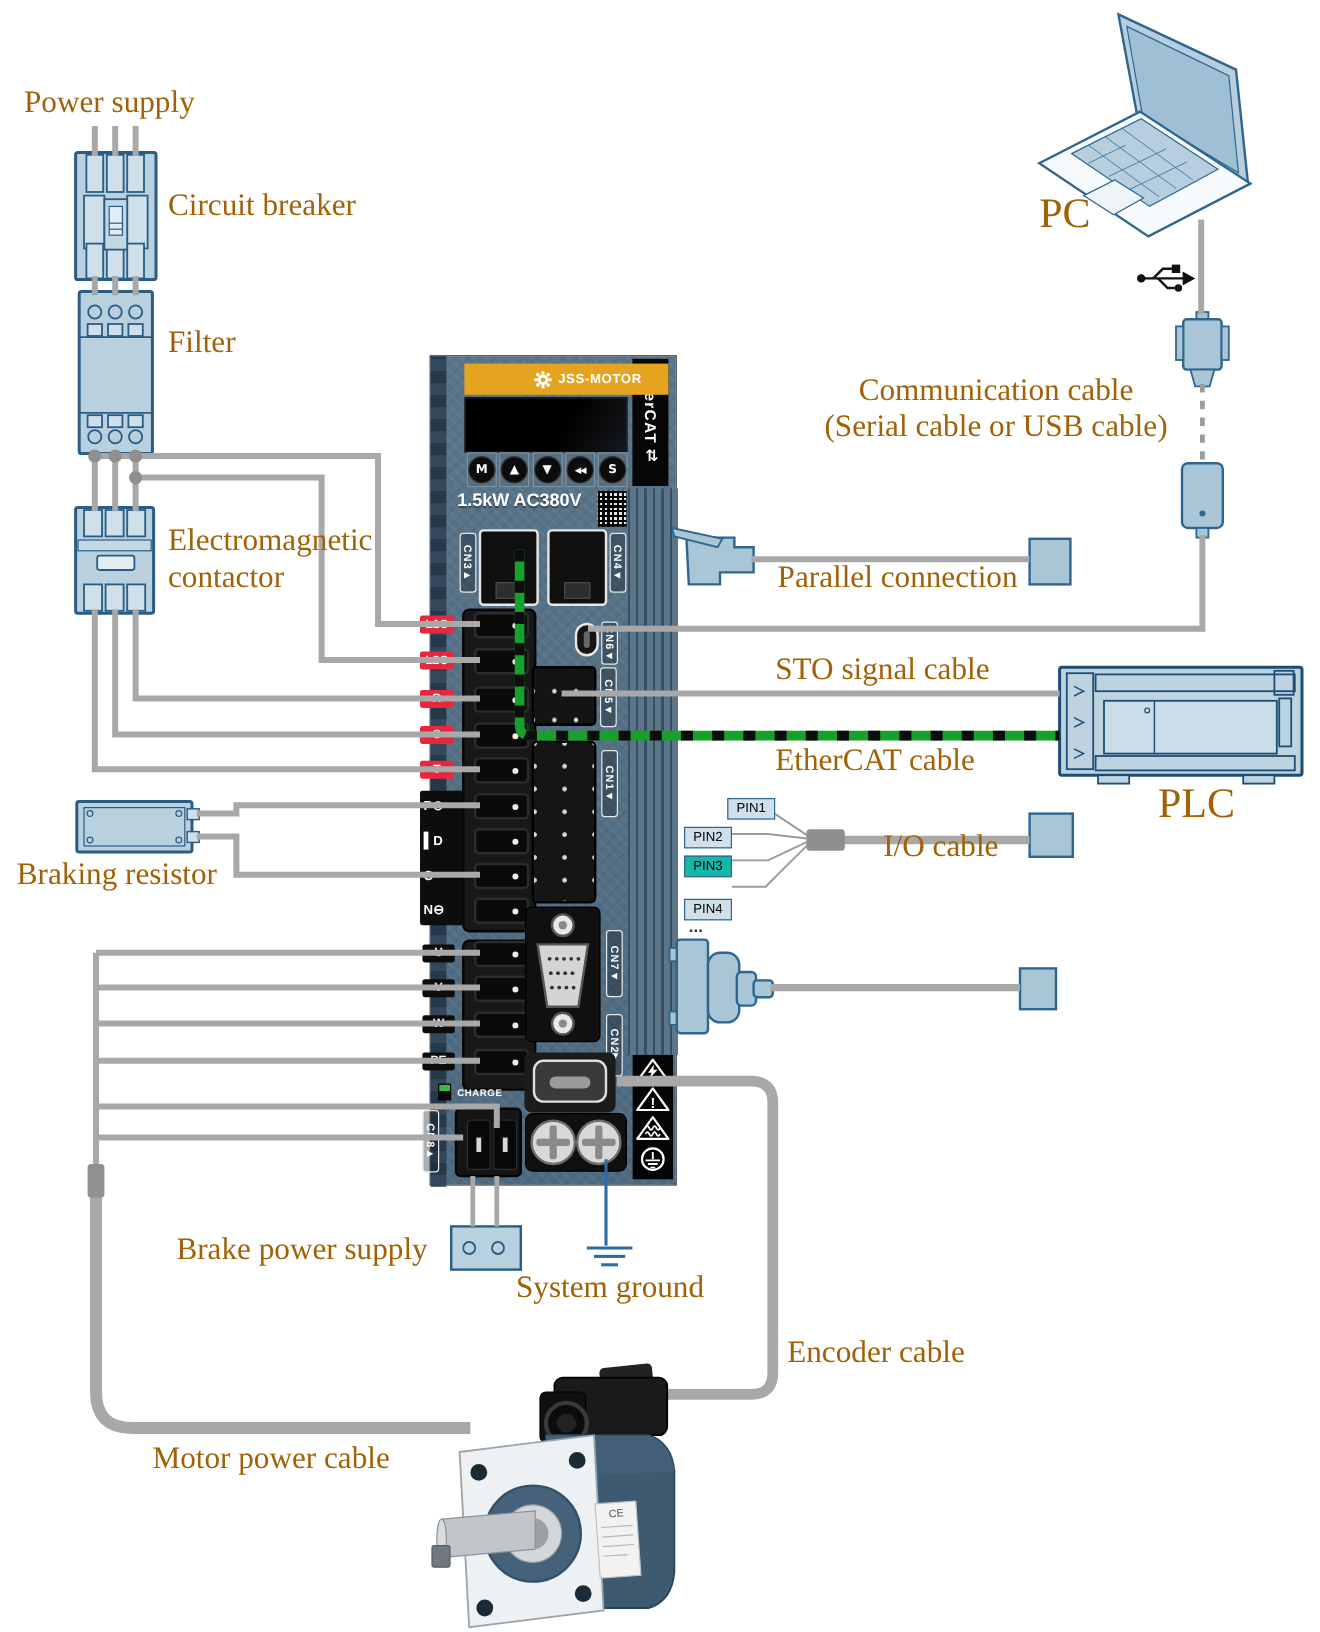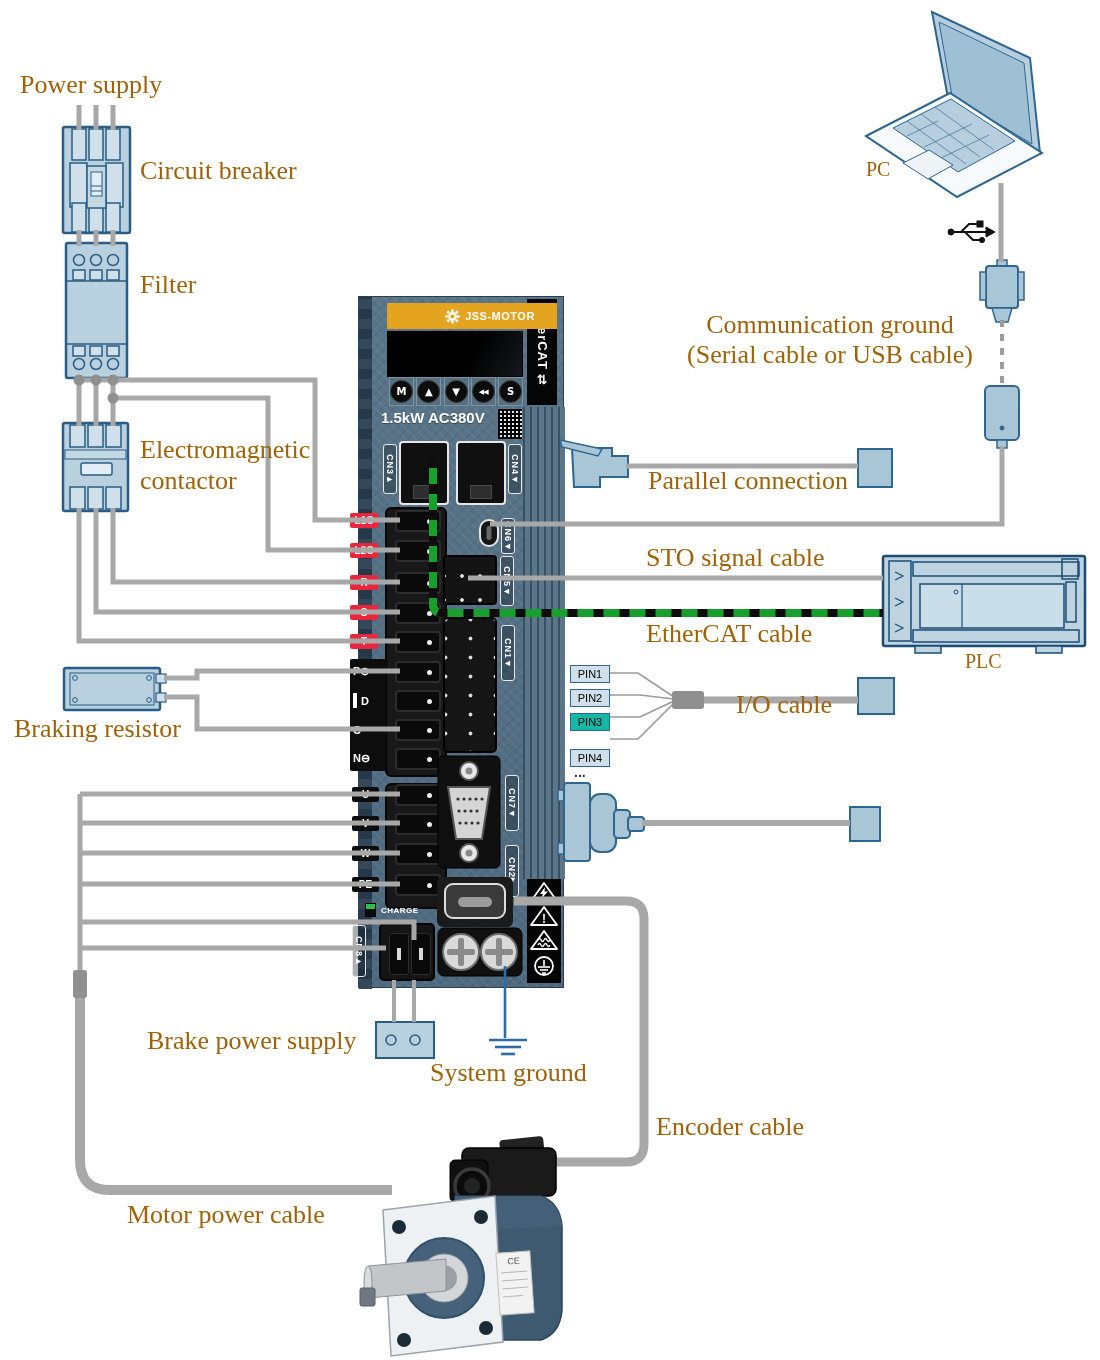--- a/index.html
+++ b/index.html
@@ -1,19 +1,19 @@
 <!DOCTYPE html>
 <html><head>
 <meta charset="utf-8">
 <style>
   html,body{margin:0;padding:0;background:#fff;}
   #stage{position:relative;width:1100px;height:1360px;background:#fff;overflow:hidden;
          font-family:"Liberation Serif",serif;}
   .lbl{position:absolute;font:26px "Liberation Serif",serif;color:#a16207;white-space:nowrap;z-index:6;}
-  .lbl.big{font-size:20px;}
+  .lbl.big{font-size:35px;}
   svg.layer{position:absolute;left:0;top:0;z-index:4;pointer-events:none;}
 
   
   #drive{position:absolute;left:358px;top:296px;width:206px;height:692px;z-index:2;
          background:
            repeating-linear-gradient(45deg,rgba(255,255,255,.045) 0 2px,transparent 2px 7px),
            repeating-linear-gradient(-45deg,rgba(0,0,0,.05) 0 2px,transparent 2px 8px),
            linear-gradient(180deg,#5a7589,#4e6a80);
          border:1px solid #2c3f50;box-sizing:border-box;}
   .edgeL{position:absolute;left:0;top:0;width:13px;height:692px;
@@ -514,42 +514,42 @@
           <line x1="502" y1="1272" x2="528" y2="1272"></line>
             <line x1="502" y1="1280" x2="528" y2="1280"></line>
           <line x1="502" y1="1288" x2="528" y2="1288"></line>
             <line x1="502" y1="1296" x2="522" y2="1296"></line>
         </g>
       </g>
     </g>
   </svg>
 
   <div style="position:absolute;left:570px;top:665px;z-index:5;">
-    <div style="width:38px;height:16px;border:1.5px solid #2f6690;background:#cfe0ea;font:11px 'Liberation Sans',sans-serif;display:flex;align-items:center;justify-content:center;margin-bottom:6px;">PIN1</div>
+    <div style="width:38px;height:16px;border:1.5px solid #2f6690;background:#cfe0ea;font:11px 'Liberation Sans',sans-serif;display:flex;align-items:center;justify-content:center;margin-bottom:6px;margin-left:36px;">PIN1</div>
     <div style="width:38px;height:16px;border:1.5px solid #2f6690;background:#cfe0ea;font:11px 'Liberation Sans',sans-serif;display:flex;align-items:center;justify-content:center;margin-bottom:6px;">PIN2</div>
     <div style="width:38px;height:16px;border:1.5px solid #2f6690;background:#14b8a6;font:11px 'Liberation Sans',sans-serif;display:flex;align-items:center;justify-content:center;margin-bottom:18px;">PIN3</div>
     <div style="width:38px;height:16px;border:1.5px solid #2f6690;background:#cfe0ea;font:11px 'Liberation Sans',sans-serif;display:flex;align-items:center;justify-content:center;">PIN4</div>
     <div style="font:bold 14px 'Liberation Sans',sans-serif;color:#333;margin-left:4px;line-height:10px;">...</div>
   </div>
 
   <div class="lbl" style="left:20px;top:70px;">Power supply</div>
   <div class="lbl" style="left:140px;top:156px;">Circuit breaker</div>
   <div class="lbl" style="left:140px;top:270px;">Filter</div>
   <div class="lbl" style="left:140px;top:434px;line-height:31px;">
     <span>Electromagnetic</span><br>
     <span>contactor</span>
   </div>
   <div class="lbl" style="left:14px;top:714px;">Braking resistor</div>
   <div class="lbl" style="left:147px;top:1026px;">Brake power supply</div>
   <div class="lbl" style="left:430px;top:1058px;">System ground</div>
   <div class="lbl" style="left:656px;top:1112px;">Encoder cable</div>
   <div class="lbl" style="left:127px;top:1200px;">Motor power cable</div>
   <div class="lbl big" style="left:866px;top:158px;">PC</div>
   <div class="lbl" style="left:655px;top:310px;width:350px;text-align:center;line-height:30px;white-space:normal;">
-    <span>Communication ground</span><br>
+    <span>Communication cable</span><br>
     <span>(Serial cable or USB cable)</span>
   </div>
   <div class="lbl" style="left:648px;top:466px;">Parallel connection</div>
   <div class="lbl" style="left:646px;top:543px;">STO signal cable</div>
   <div class="lbl" style="left:646px;top:619px;">EtherCAT cable</div>
   <div class="lbl" style="left:736px;top:690px;">I/O cable</div>
   <div class="lbl big" style="left:965px;top:650px;">PLC</div>
 
 </div>
 

